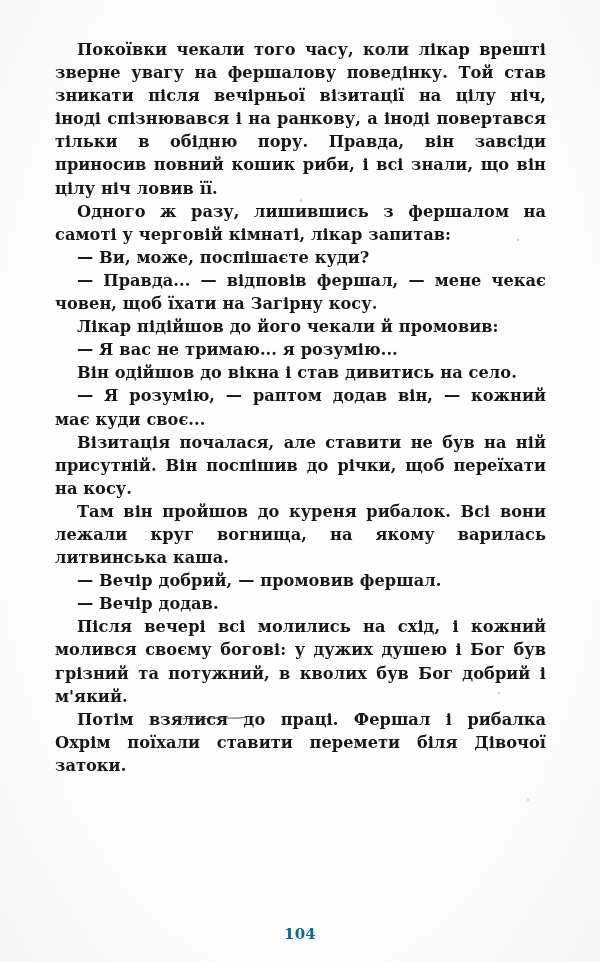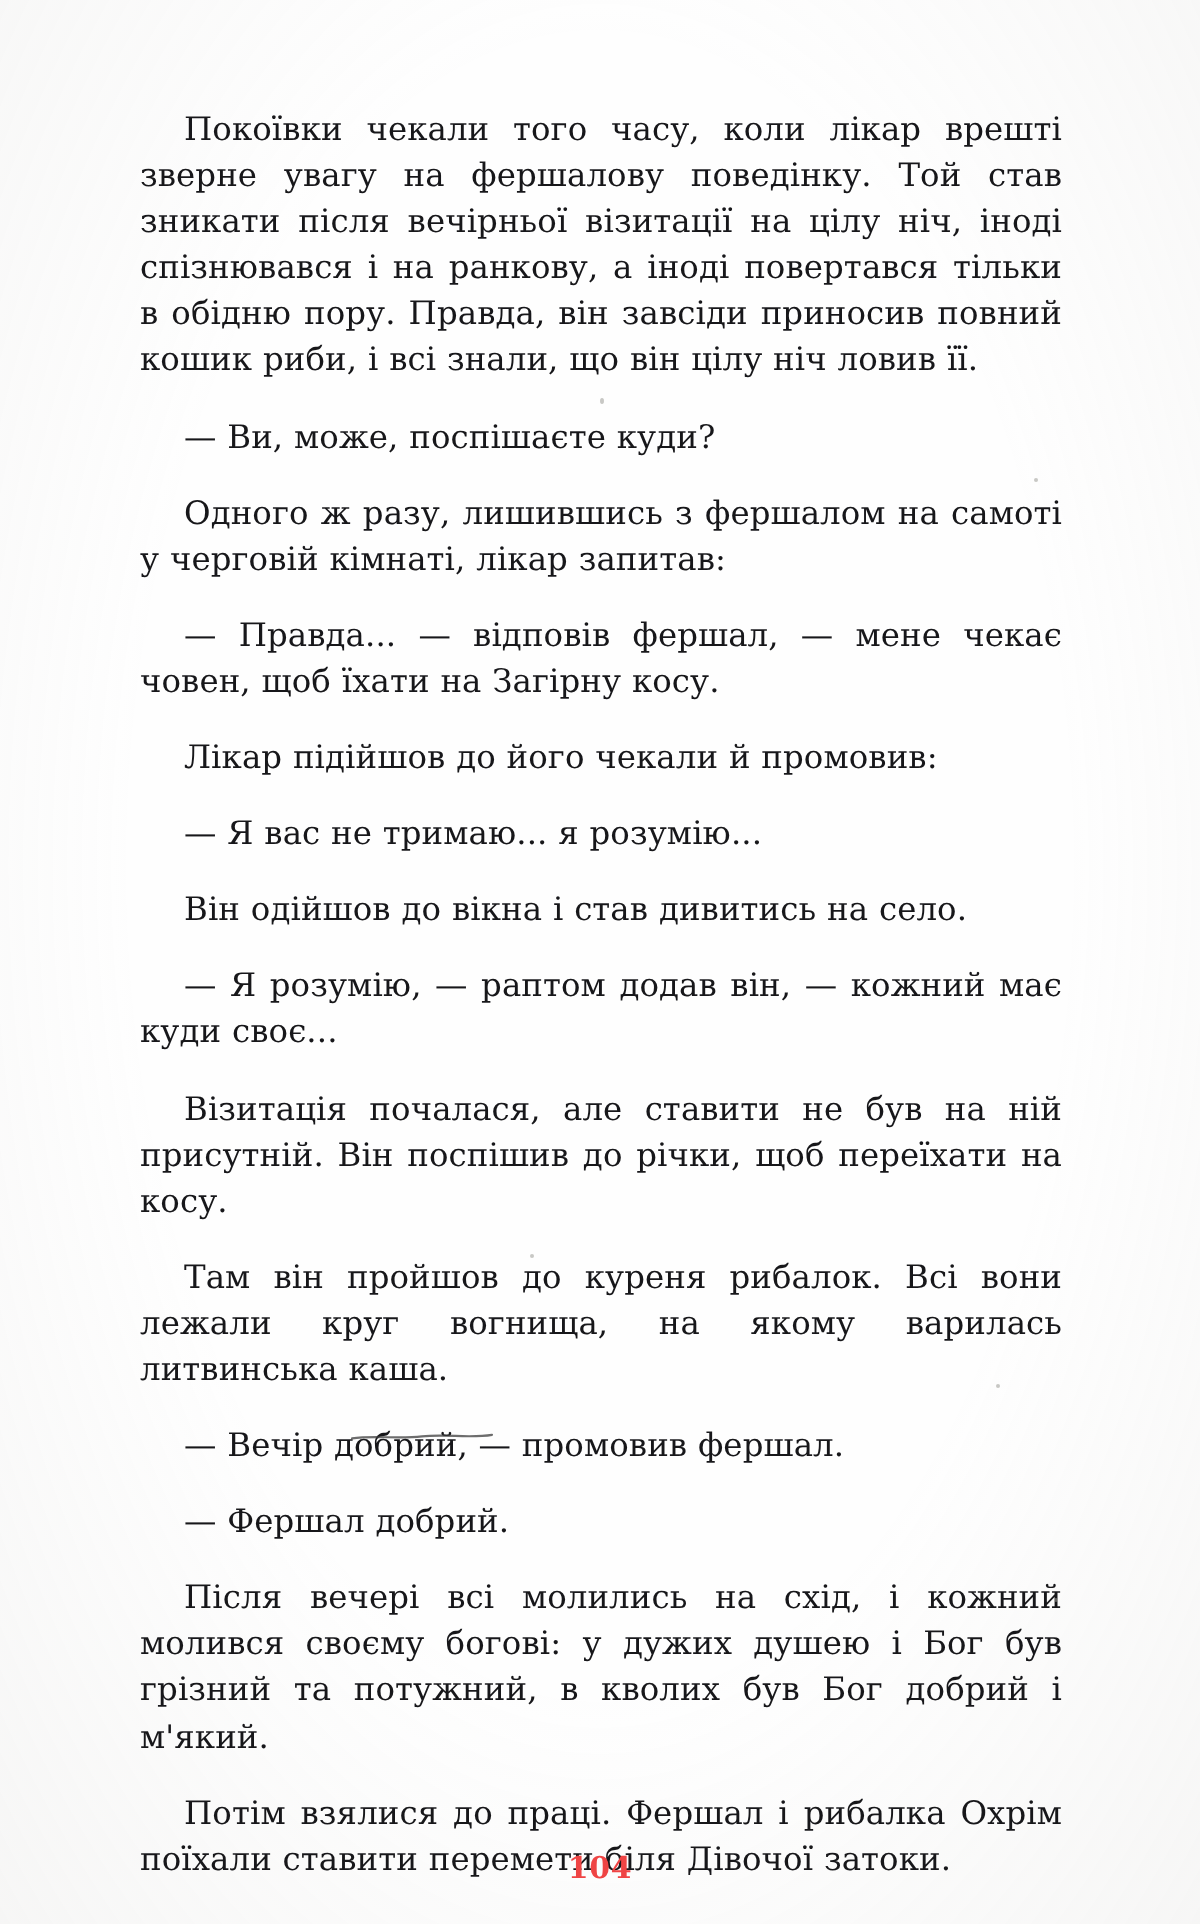--- a/index.html
+++ b/index.html
@@ -36,29 +36,29 @@
   .text-block {
     position: absolute;
     left: 55px;
     top: 38px;
     width: 491px;
     color: #17171a;
   }
 
   
   .para {
-    margin: 15px;
+    margin: 0;
     padding: 0;
     text-align: justify;
     text-align-last: left;
     text-justify: inter-word;
     font-family: "DejaVu Serif", "Liberation Serif", serif;
     font-size: 16.2px;
     line-height: 23.1px;
-    font-weight: 400;
+    font-weight: 700;
     letter-spacing: 0.05px;
     word-spacing: 0.2px;
     text-indent: 22px;
     hyphens: manual;
     -webkit-hyphens: manual;
   }
 
   
   .para.short {
     text-align: left;
@@ -92,44 +92,44 @@
 
   .folio {
     position: absolute;
     left: 0;
     right: 0;
     top: 925px;
     text-align: center;
     font-family: "DejaVu Serif", "Liberation Serif", serif;
     font-size: 15px;
     font-weight: 700;
-    color: #ef4444;
+    color: #0369a1;
     letter-spacing: 0.3px;
   }
 </style>
 </head>
 <body>
 
 <div class="page">
 
   <div class="paper-texture"></div>
 
   <div class="text-block">
     <p class="para">Покоївки чекали того часу, коли лікар врешті зверне увагу на фершалову поведінку. Той став зникати після вечірньої візитації на цілу ніч, іноді спізнювався і на ранкову, а іноді повертався тільки в обідню пору. Правда, він завсіди приносив повний кошик риби, і всі знали, що він цілу ніч ловив її.</p>
+    <p class="para">Одного ж разу, лишившись з фершалом на самоті у черговій кімнаті, лікар запитав:</p>
     <p class="para short">— Ви, може, поспішаєте куди?</p>
-    <p class="para">Одного ж разу, лишившись з фершалом на самоті у черговій кімнаті, лікар запитав:</p>
     <p class="para">— Правда... — відповів фершал, — мене чекає човен, щоб їхати на Загірну косу.</p>
     <p class="para short">Лікар підійшов до його чекали й промовив:</p>
     <p class="para short">— Я вас не тримаю... я розумію...</p>
     <p class="para short">Він одійшов до вікна і став дивитись на село.</p>
     <p class="para">— Я розумію, — раптом додав він, — кожний має куди своє...</p>
     <p class="para">Візитація почалася, але ставити не був на ній присутній. Він поспішив до річки, щоб переїхати на косу.</p>
     <p class="para">Там він пройшов до куреня рибалок. Всі вони лежали круг вогнища, на якому варилась литвинська каша.</p>
     <p class="para short">— Вечір добрий, — промовив фершал.</p>
-    <p class="para short">— Фершал добрий.</p>
+    <p class="para short">— Вечір додав.</p>
     <p class="para">Після вечері всі молились на схід, і кожний молився своєму богові: у дужих душею і Бог був грізний та потужний, в кволих був Бог добрий і м'який.</p>
     <p class="para">Потім взялися до праці. Фершал і рибалка Охрім поїхали ставити перемети біля Дівочої затоки.</p>
 
   </div>
 
   <div class="pencil-mark">
     <svg width="72" height="6" viewBox="0 0 72 6" xmlns="http://www.w3.org/2000/svg">
       <path d="M1 4.2 C 12 2.6, 24 4.6, 36 3.2 C 48 1.9, 60 4.3, 71 2.4" fill="none" stroke="#3c3c3c" stroke-width="1.1" stroke-linecap="round" opacity="0.75"></path>
     </svg>
   </div>

